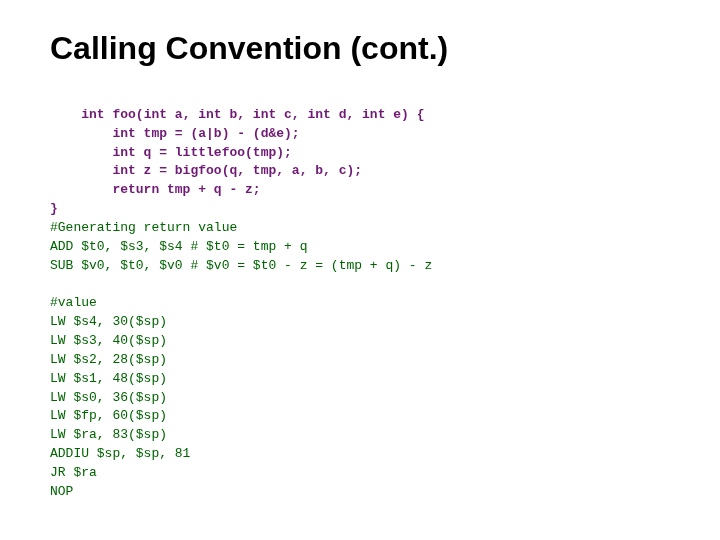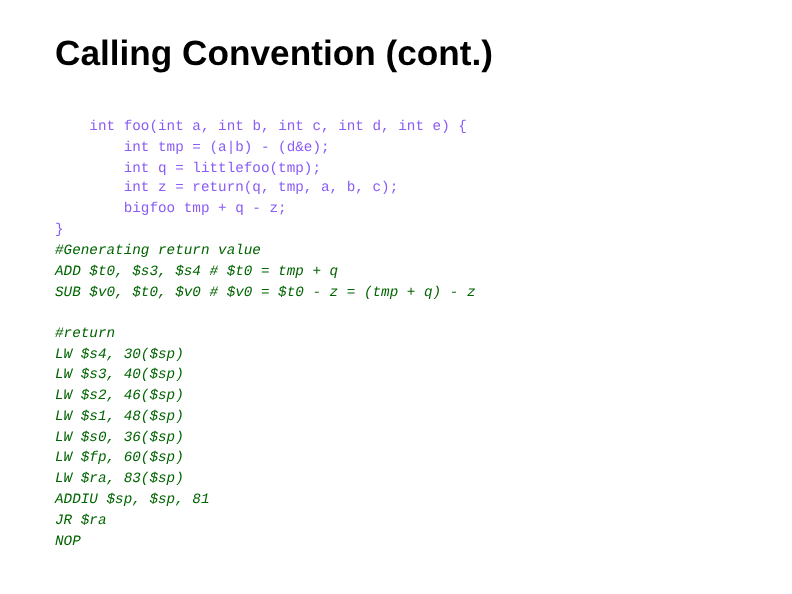--- a/index.html
+++ b/index.html
@@ -33,48 +33,48 @@
     .code-block {
       font-family: 'Courier New', Courier, monospace;
       font-size: 13px;
       line-height: 1.45;
       color: #000000;
       white-space: pre;
     }
 
     .code-green {
       color: #006400;
-      font-style: italic;
     }
 
     .code-black {
-      color: #8b5cf6;
+      color: #701a75;
+      font-weight: bold;
     }
   </style>
 </head>
 <body>
 
 <div class="slide">
   <div class="title">Calling Convention (cont.)</div>
 
   <div class="code-block">
     <span class="code-black">int foo(int a, int b, int c, int d, int e) {</span>
 <span class="code-black">        int tmp = (a|b) - (d&amp;e);</span>
 <span class="code-black">        int q = littlefoo(tmp);</span>
-<span class="code-black">        int z = return(q, tmp, a, b, c);</span>
-<span class="code-black">        bigfoo tmp + q - z;</span>
+<span class="code-black">        int z = bigfoo(q, tmp, a, b, c);</span>
+<span class="code-black">        return tmp + q - z;</span>
 <span class="code-black">}</span>
 <span class="code-green">#Generating return value</span>
 <span class="code-green">ADD $t0, $s3, $s4 # $t0 = tmp + q</span>
 <span class="code-green">SUB $v0, $t0, $v0 # $v0 = $t0 - z = (tmp + q) - z</span>
 
-<span class="code-green">#return</span>
+<span class="code-green">#value</span>
 <span class="code-green">LW $s4, 30($sp)</span>
 <span class="code-green">LW $s3, 40($sp)</span>
-<span class="code-green">LW $s2, 46($sp)</span>
+<span class="code-green">LW $s2, 28($sp)</span>
 <span class="code-green">LW $s1, 48($sp)</span>
 <span class="code-green">LW $s0, 36($sp)</span>
 <span class="code-green">LW $fp, 60($sp)</span>
 <span class="code-green">LW $ra, 83($sp)</span>
 <span class="code-green">ADDIU $sp, $sp, 81</span>
 <span class="code-green">JR $ra</span>
 <span class="code-green">NOP</span>
   </div>
 </div>
 

